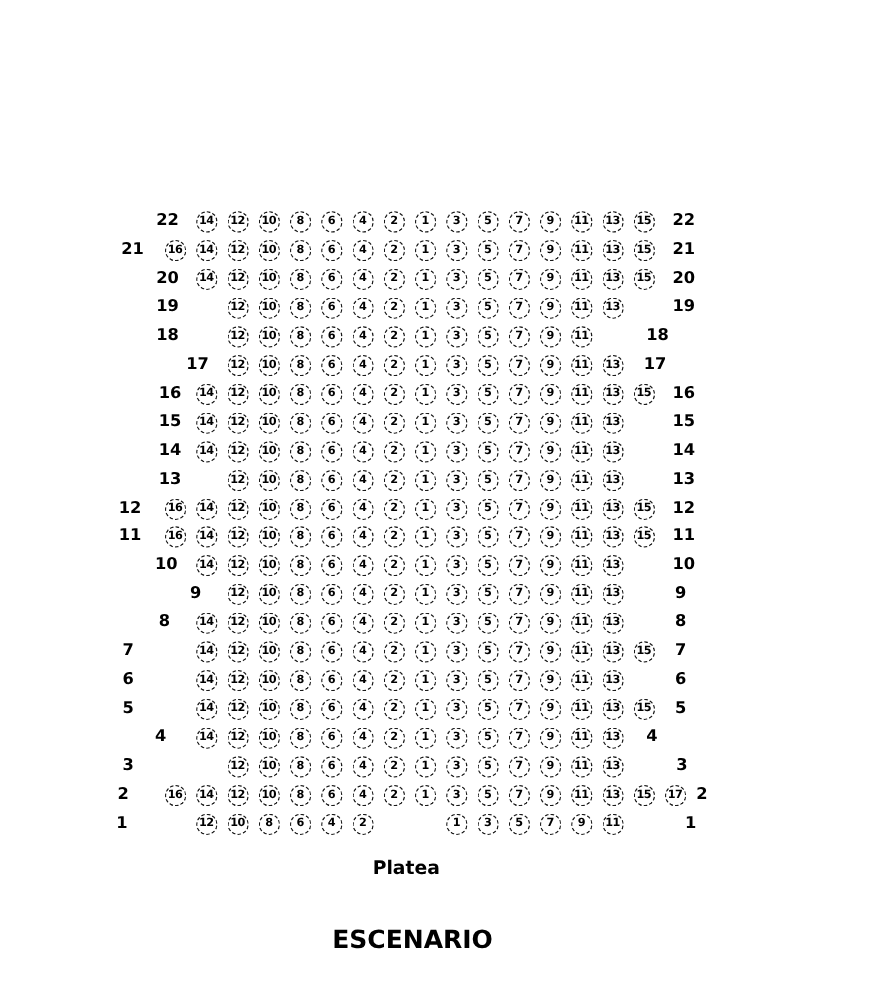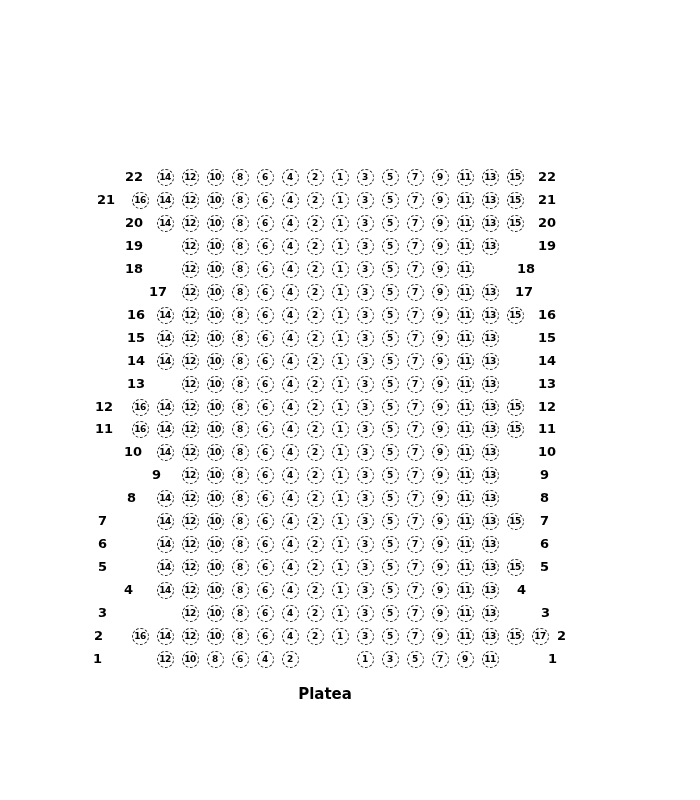--- a/index.html
+++ b/index.html
@@ -51,20 +51,21 @@
     font-size: 20px;
     font-weight: bold;
     color: #000;
   }
 </style>
 </head>
 <body>
 
 <div id="stage-area">
   <div class="section-label">Platea</div>
+  <div class="stage-label">ESCENARIO</div>
 <div class="row-label left" style="right: 557px; top: 169px;">22</div>
     <div class="row-label right" style="left: 538px; top: 169px;">22</div>
     <div class="seat" style="left: 156.5px; top: 168.5px;">14</div>
     <div class="seat" style="left: 181.5px; top: 168.5px;">12</div>
     <div class="seat" style="left: 206.5px; top: 168.5px;">10</div>
     <div class="seat" style="left: 231.5px; top: 168.5px;">8</div>
     <div class="seat" style="left: 256.5px; top: 168.5px;">6</div>
     <div class="seat" style="left: 281.5px; top: 168.5px;">4</div>
     <div class="seat" style="left: 306.5px; top: 168.5px;">2</div>
     <div class="seat" style="left: 331.5px; top: 168.5px;">1</div>

